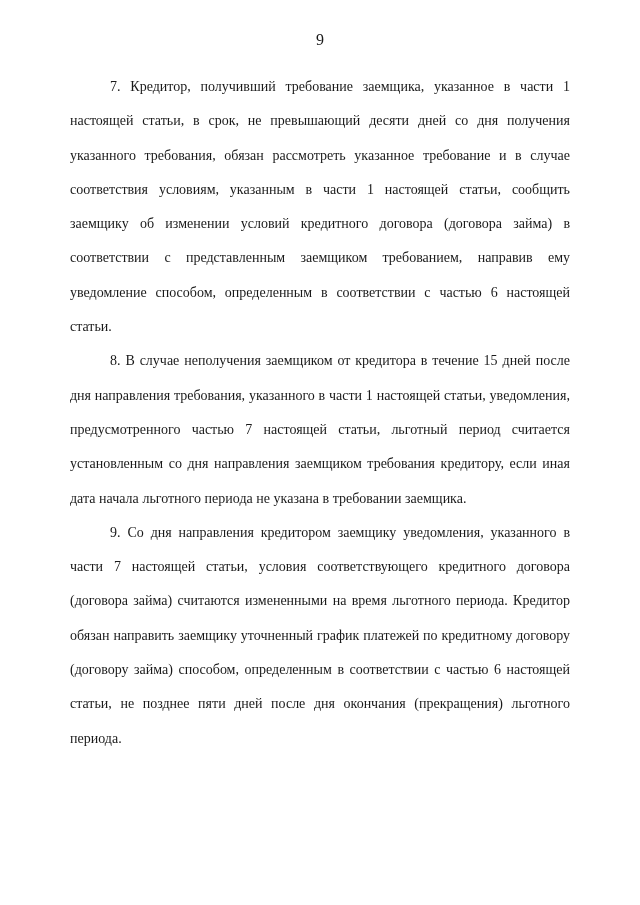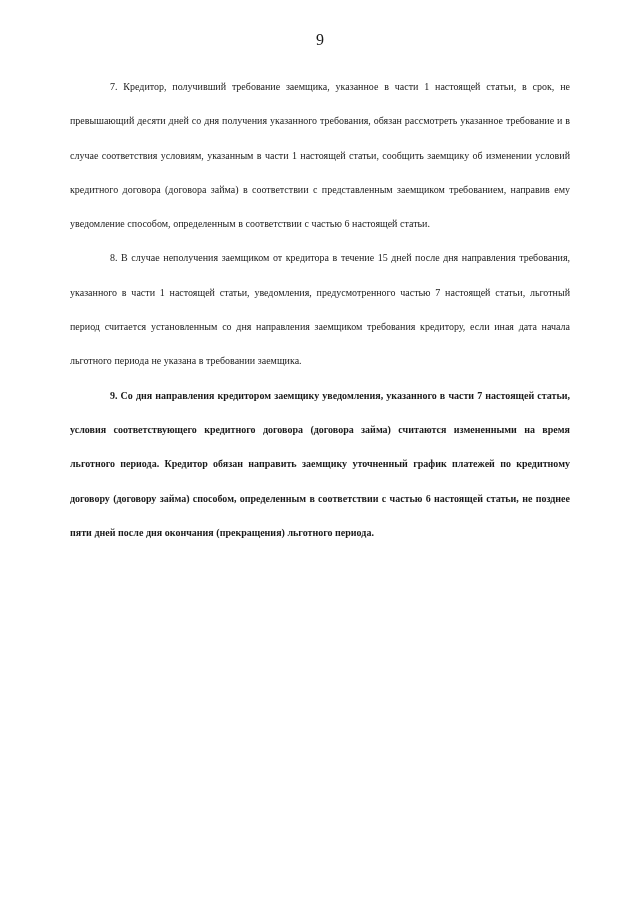--- a/index.html
+++ b/index.html
@@ -37,30 +37,29 @@
     position: absolute;
     top: 70px;
     left: 70px;
     width: 500px;
   }
   .para {
     margin: 0 0 0 0;
     text-align: justify;
     text-justify: inter-word;
     text-indent: 40px;
-    font-size: 10px;
+    font-size: 14px;
     line-height: 34.3px;
     color: #1a1a1a;
     hyphens: none;
     word-spacing: 0.1px;
   }
   
   .para:last-child {
     margin-bottom: 0;
-    font-weight: bold;
   }
 </style>
 </head>
 <body>
 
 <div class="page">
 
   <div class="page-number">9</div>
 
   <div class="body-text">

